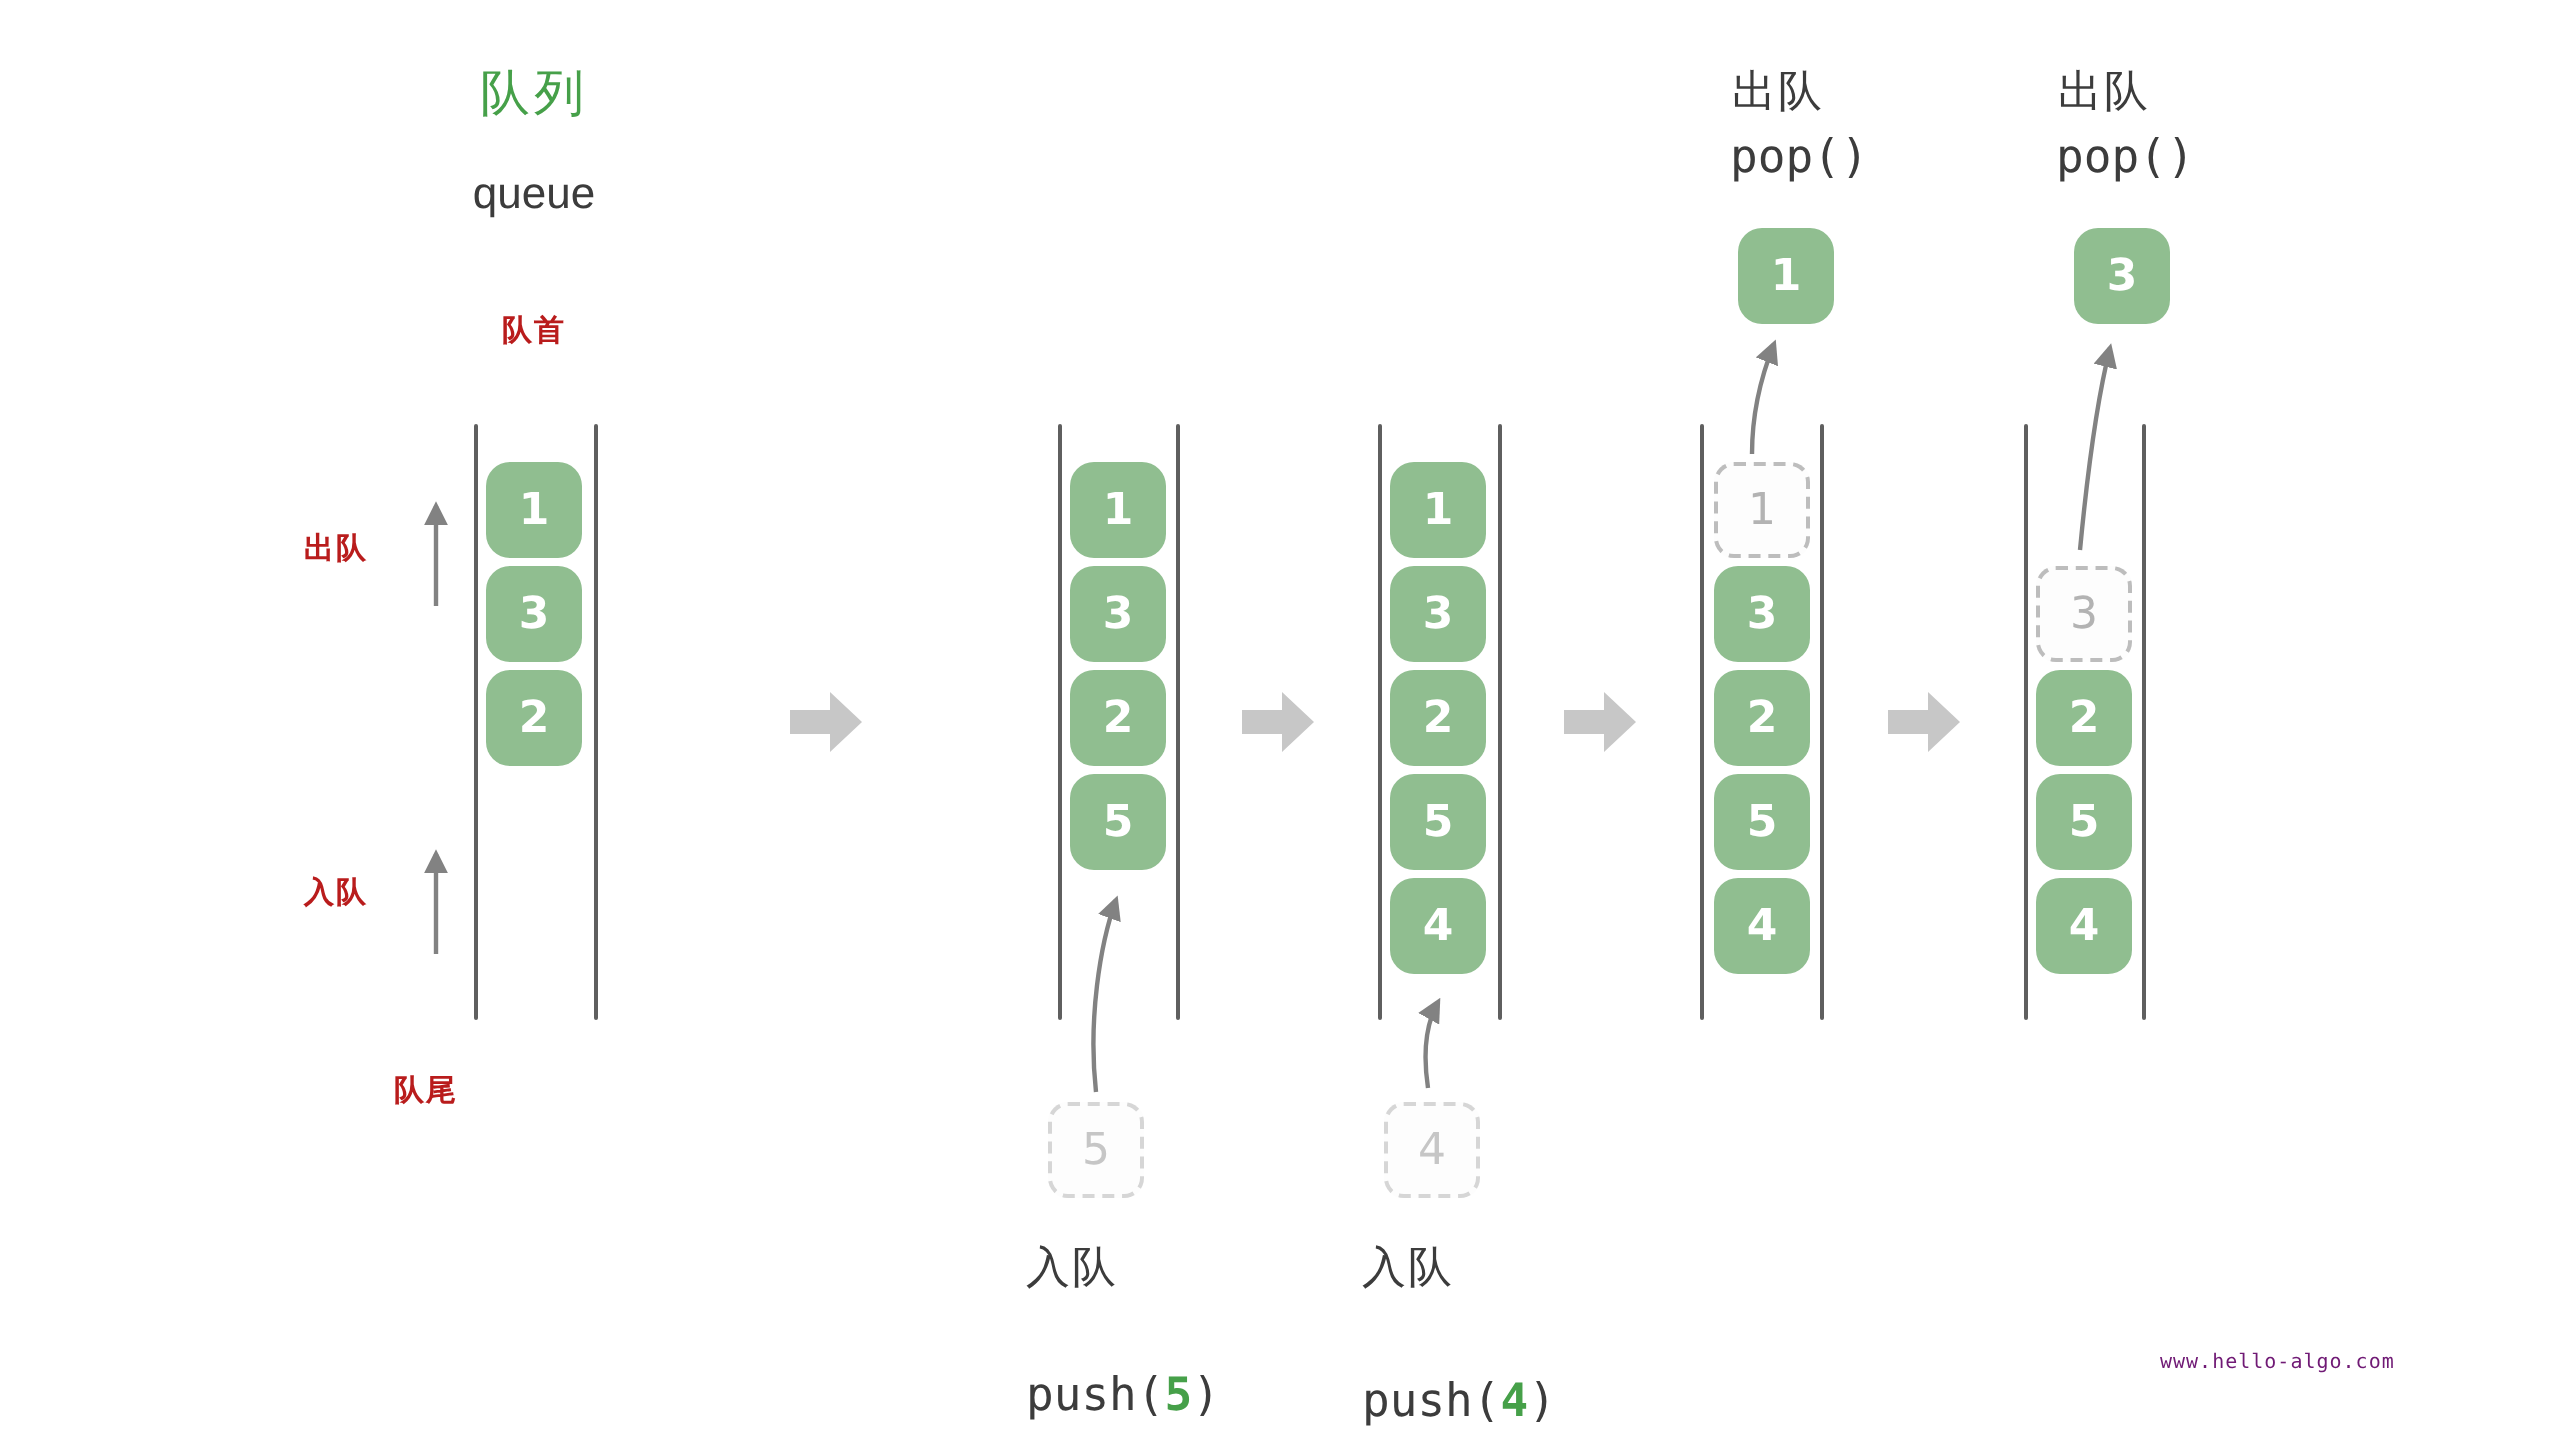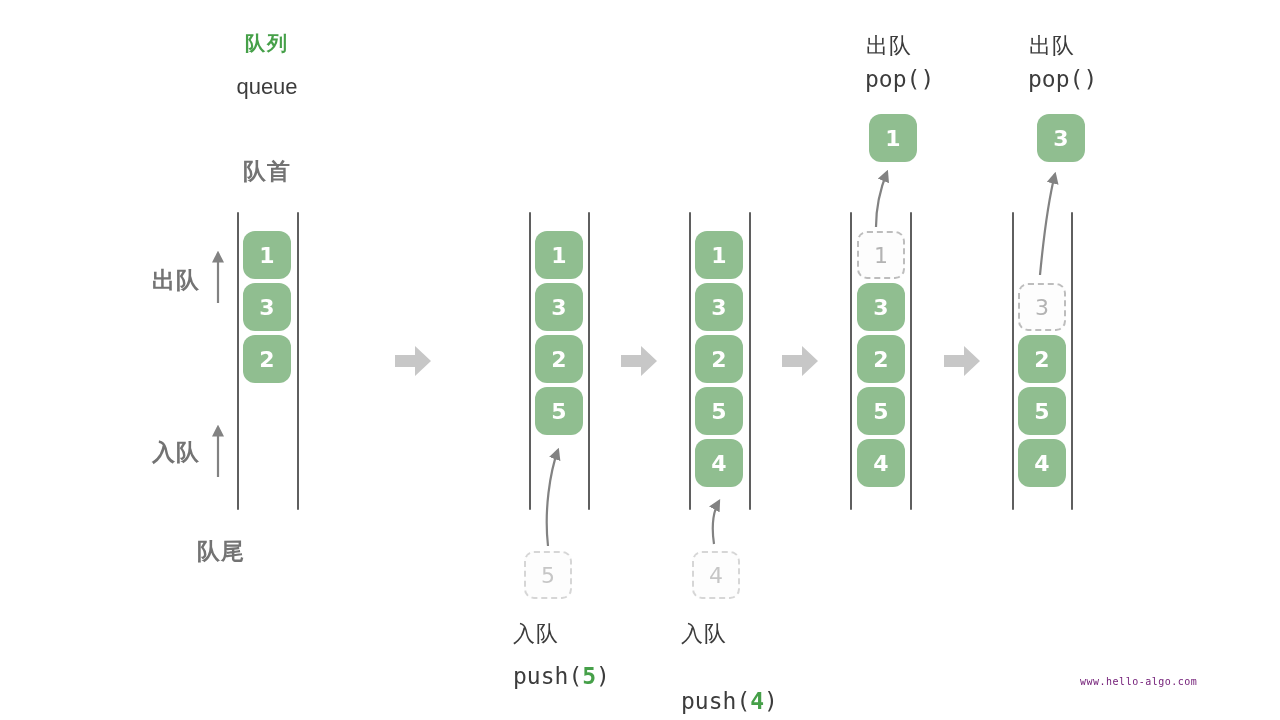--- a/index.html
+++ b/index.html
@@ -3,28 +3,28 @@
 <meta charset="utf-8">
 <style>
   html,body{margin:0;padding:0;background:#ffffff;}
   .canvas{
     position:relative;width:1280px;height:720px;background:#ffffff;
     font-family:"Liberation Sans", sans-serif;overflow:hidden;
   }
   .abs{position:absolute;}
   .title-zh{
     left:197px;top:30px;width:140px;text-align:center;
-    font-size:20px;font-weight:700;color:#46a049;letter-spacing:2px;
+    font-size:25px;font-weight:400;color:#46a049;letter-spacing:2px;
   }
   .title-en{
-    left:197px;top:74px;width:140px;text-align:center;
+    left:197px;top:84px;width:140px;text-align:center;
     font-size:22px;color:#3c3c3c;
   }
   .lbl{
-    font-size:23px;font-weight:700;color:#737373;letter-spacing:1px;
+    font-size:15px;font-weight:700;color:#b91c1c;letter-spacing:1px;
     white-space:nowrap;
   }
   .op-label{
     font-size:22px;color:#3c3c3c;letter-spacing:1px;white-space:nowrap;
   }
   .op-code{
     font-family:"DejaVu Sans Mono","Liberation Mono",monospace;
     font-size:23px;color:#3c3c3c;white-space:nowrap;
   }
   .op-code .arg{color:#46a049;font-weight:700;}
@@ -96,21 +96,21 @@
 
   <div>
     <div class="abs wall" style="left:529px;"></div>
     <div class="abs wall" style="left:588px;"></div>
     <div class="abs cell" style="left:535px;top:231px;">1</div>
     <div class="abs cell" style="left:535px;top:283px;">3</div>
     <div class="abs cell" style="left:535px;top:335px;">2</div>
     <div class="abs cell" style="left:535px;top:387px;">5</div>
     <div class="abs ghost pending" style="left:524px;top:551px;">5</div>
     <div class="abs op-label" style="left:513px;top:619px;">入队</div>
-    <div class="abs op-code" style="left:513px;top:663px;text-align:center;"><span>push(</span><span class="arg">5</span><span>)</span></div>
+    <div class="abs op-code" style="left:513px;top:685px;text-align:center;"><span>push(</span><span class="arg">5</span><span>)</span></div>
   </div>
 
   <div>
     <div class="abs wall" style="left:689px;"></div>
     <div class="abs wall" style="left:749px;"></div>
     <div class="abs cell" style="left:695px;top:231px;">1</div>
     <div class="abs cell" style="left:695px;top:283px;">3</div>
     <div class="abs cell" style="left:695px;top:335px;">2</div>
     <div class="abs cell" style="left:695px;top:387px;">5</div>
     <div class="abs cell" style="left:695px;top:439px;">4</div>

